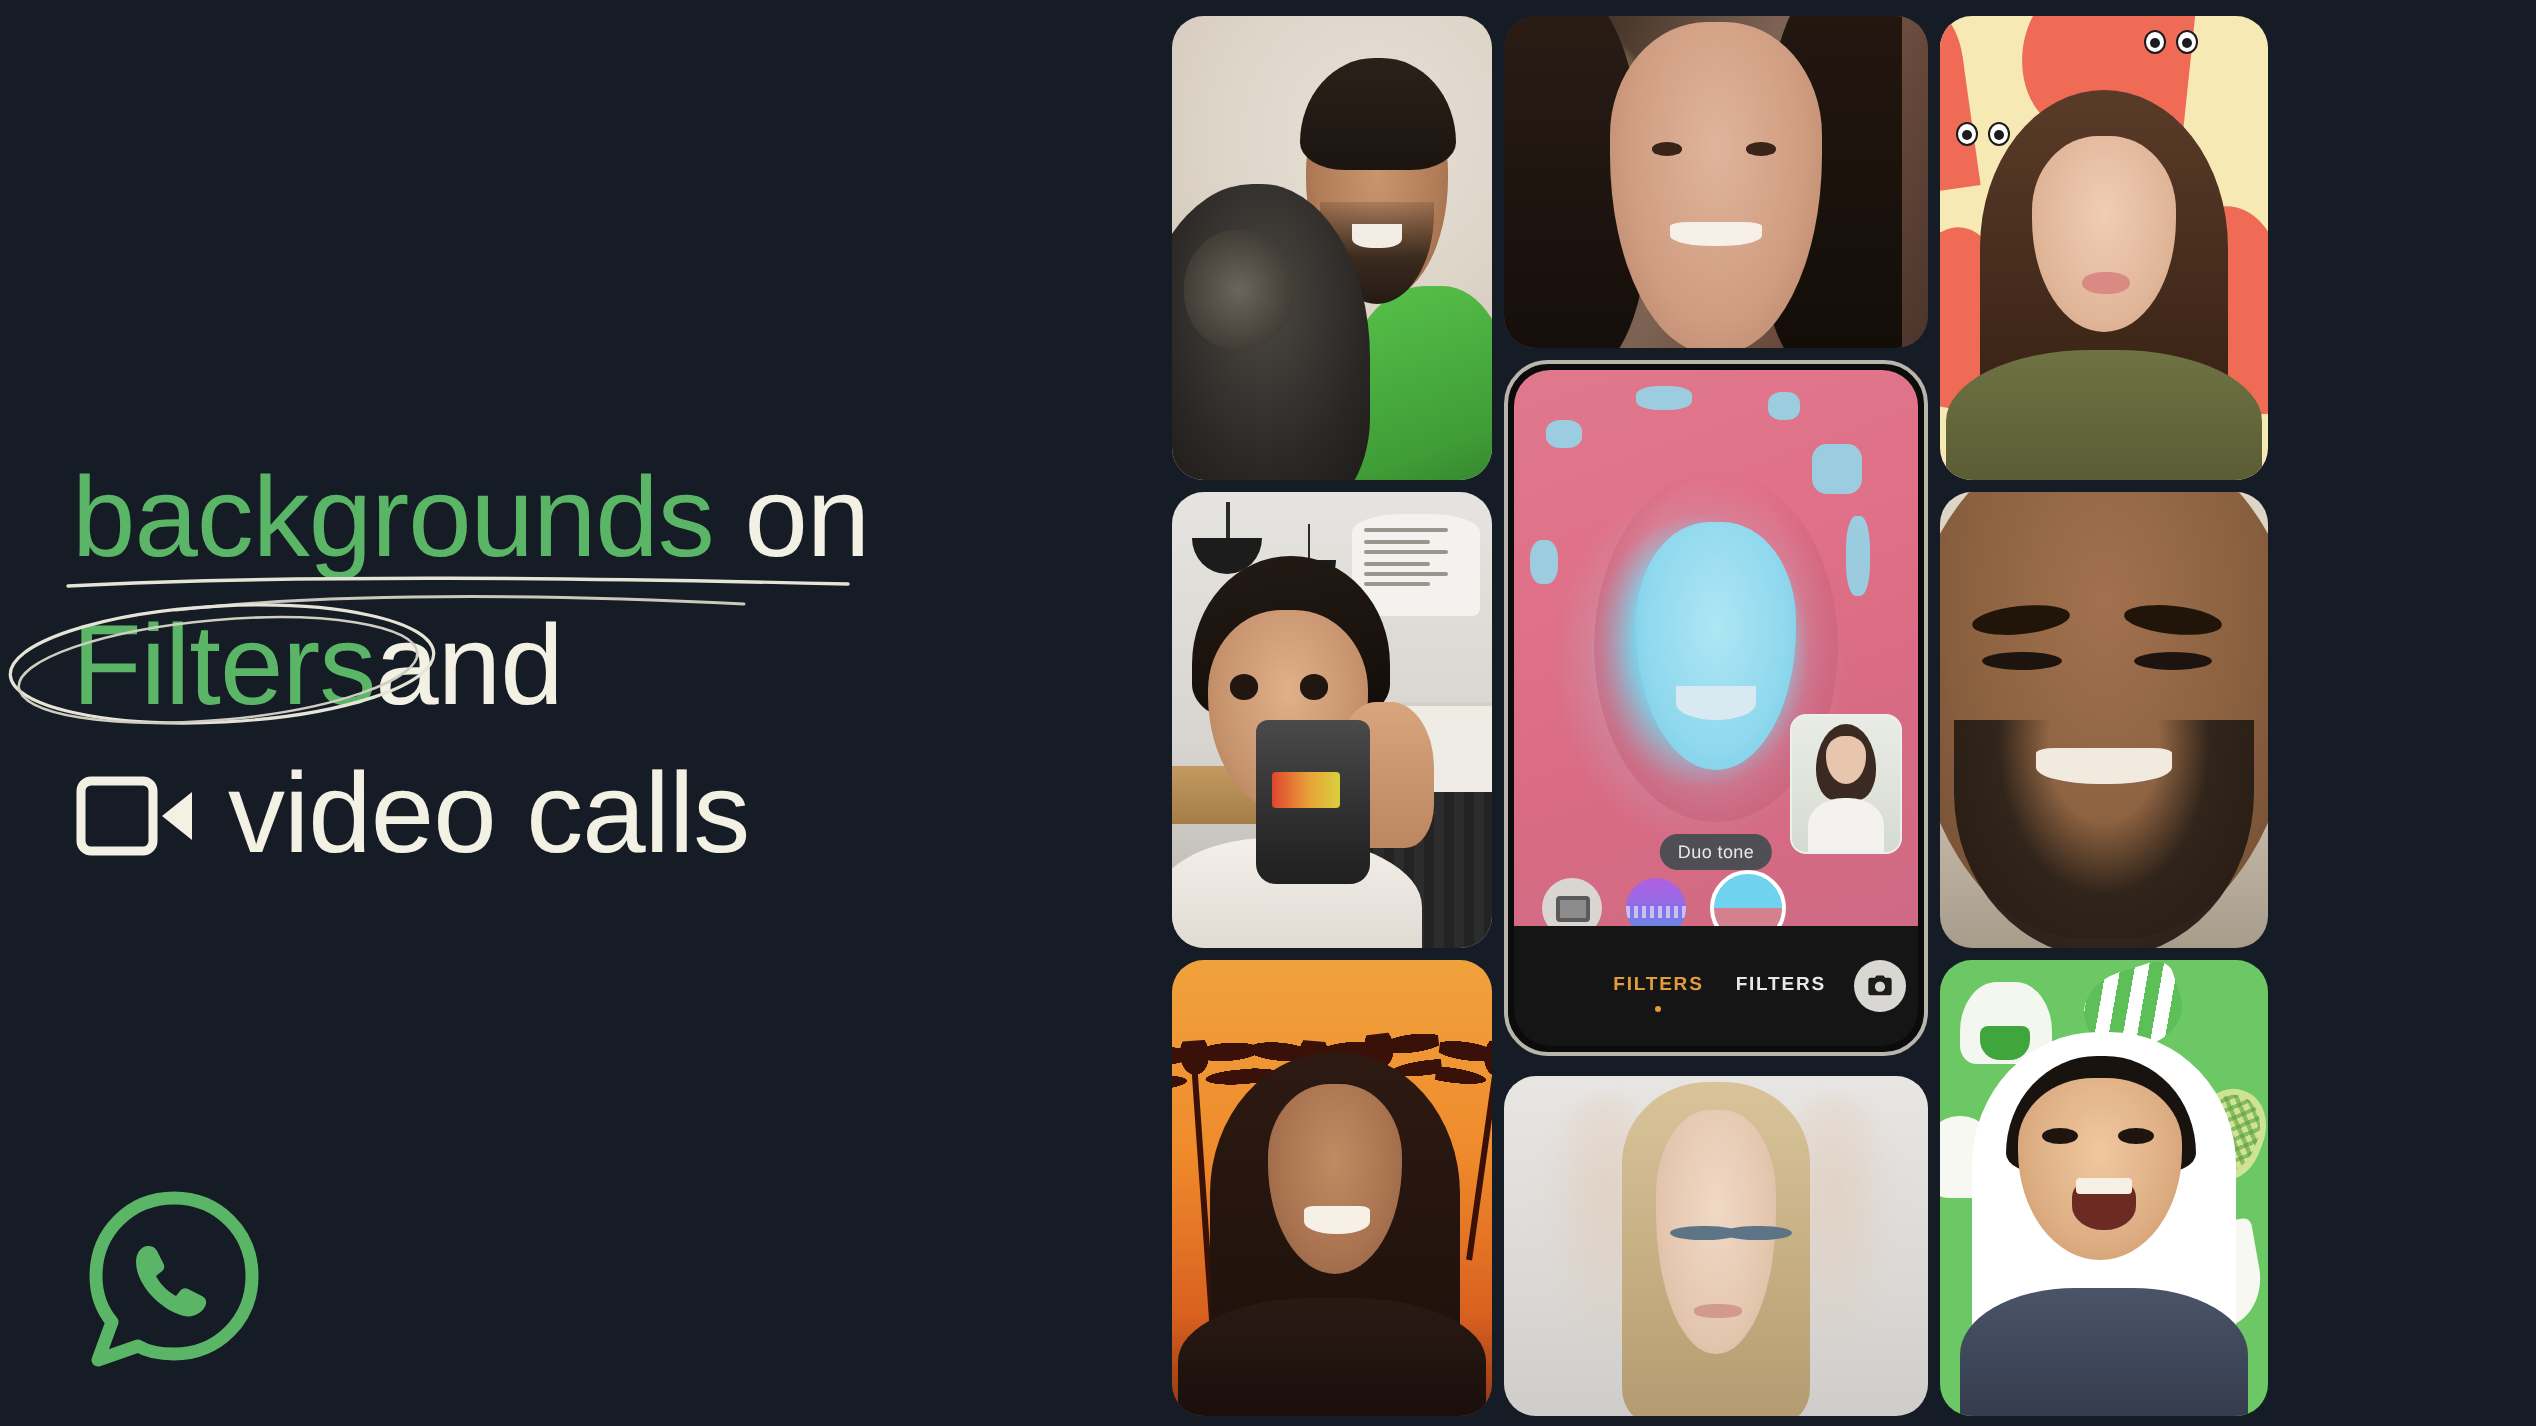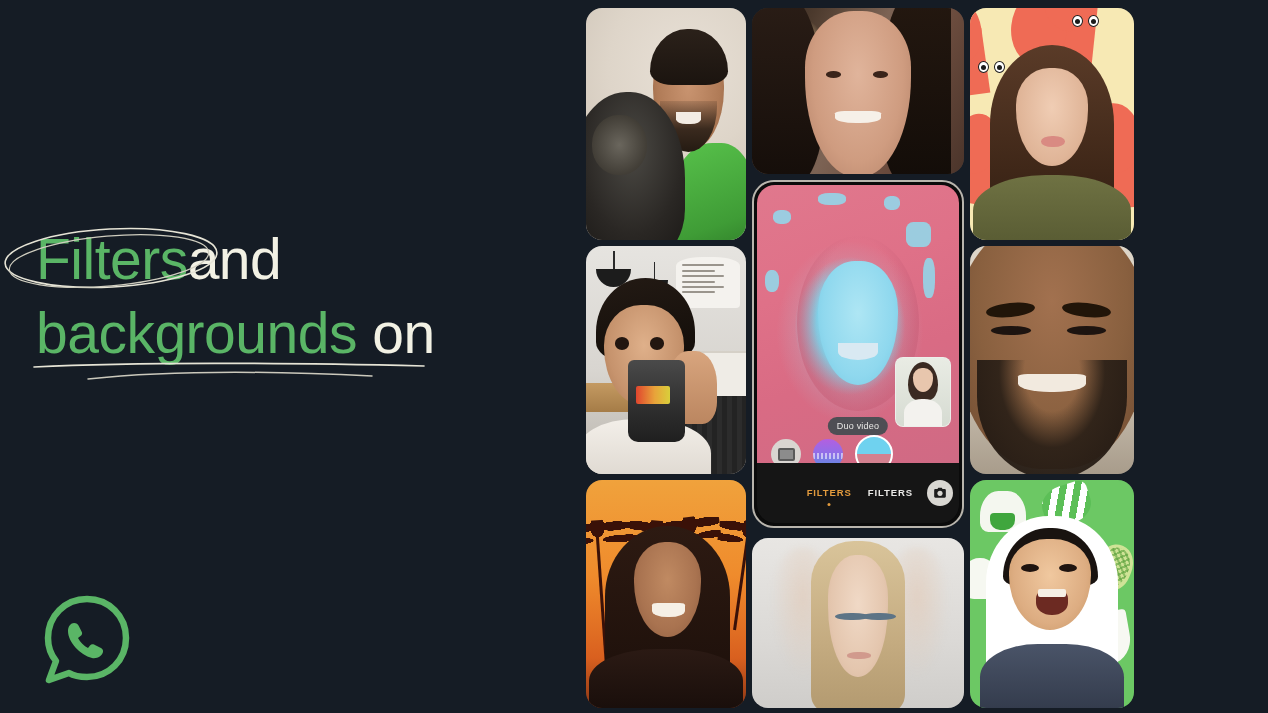--- a/index.html
+++ b/index.html
@@ -622,35 +622,41 @@
 </head>
 <body>
 
 <div class="stage">
 
   <div class="left-panel">
 
     <div class="headline">
 
       <div class="hl-line">
+        <svg class="scribble-underline" viewBox="0 0 400 26" fill="none">
+          <path d="M2 9 C 120 3, 260 5, 392 8" stroke="#e6e4d6" stroke-width="1.7" stroke-linecap="round"></path>
+          <path d="M56 21 C 150 11, 260 14, 340 18" stroke="#cbc9bc" stroke-width="1.5" stroke-linecap="round"></path>
+        </svg>
+        <span class="hl-green">backgrounds</span><span> on</span>
+      </div>
+
+      <div class="hl-line">
         <svg class="scribble-ellipse" viewBox="0 0 222 68" fill="none">
           <ellipse cx="111" cy="34" rx="106" ry="29" stroke="#e6e4d6" stroke-width="1.6" transform="rotate(-3 111 34)"></ellipse>
           <ellipse cx="109" cy="37" rx="100" ry="25" stroke="#cfcdbf" stroke-width="1.3" transform="rotate(-5 109 37)"></ellipse>
         </svg>
         <span class="hl-green">Filters</span><span>and</span>
       </div>
 
-      <div class="hl-line">
-        <svg class="scribble-underline" viewBox="0 0 400 26" fill="none">
-          <path d="M2 9 C 120 3, 260 5, 392 8" stroke="#e6e4d6" stroke-width="1.7" stroke-linecap="round"></path>
-          <path d="M56 21 C 150 11, 260 14, 340 18" stroke="#cbc9bc" stroke-width="1.5" stroke-linecap="round"></path>
-        </svg>
-        <span class="hl-green">backgrounds</span><span> on</span>
+      <div class="hl-line line3">
+        <svg class="video-icon-inline" viewBox="0 0 62 44" fill="none">
+          <rect x="2.5" y="4.5" width="36" height="35" rx="5" stroke="#f2f1e4" stroke-width="4.5"></rect>
+          <path d="M43 22 L58 10 L58 34 Z" fill="#f2f1e4"></path>
+        </svg><span>video calls</span>
       </div>
-
     </div>
 
     <svg class="wa-logo" viewBox="0 0 94 94" fill="none">
       <path d="M47 7 C 25 7, 8 24, 8 46 C 8 55, 11 63, 16 69 L 9 88 L 29 81 C 34 84, 40 85, 47 85
                C 69 85, 86 68, 86 46 C 86 24, 69 7, 47 7 Z" stroke="#5ab566" stroke-width="6.5" stroke-linejoin="round"></path>
       <path d="M34 31 C 31 31, 28 34, 28 39 C 28 50, 40 63, 52 66 C 57 67, 62 64, 63 60
                C 63.5 57.5, 62 56.5, 60 55.5 L 54 52.5 C 52.5 51.8, 51 52.2, 50 53.5 L 48 56
                C 44 54, 40 50, 38 46 L 40.5 44 C 42 43, 42.5 41.5, 41.8 40 L 38.8 34
                C 37.8 32, 36.5 31, 34 31 Z" fill="#5ab566"></path>
     </svg>
@@ -742,21 +748,21 @@
           <div class="duo-smile"></div>
         </div>
 
         <div class="pip">
           <div class="pbg"></div>
           <div class="phair"></div>
           <div class="pface"></div>
           <div class="pbody"></div>
         </div>
 
-        <div class="tooltip">Duo video</div>
+        <div class="tooltip">Duo tone</div>
 
         <div class="swatches">
           <div class="sw sw-none">
             <div class="inner"></div>
           </div>
           <div class="sw sw-grad"></div>
           <div class="sw sw-duo"></div>
         </div>
 
         <div class="phone-bar">

